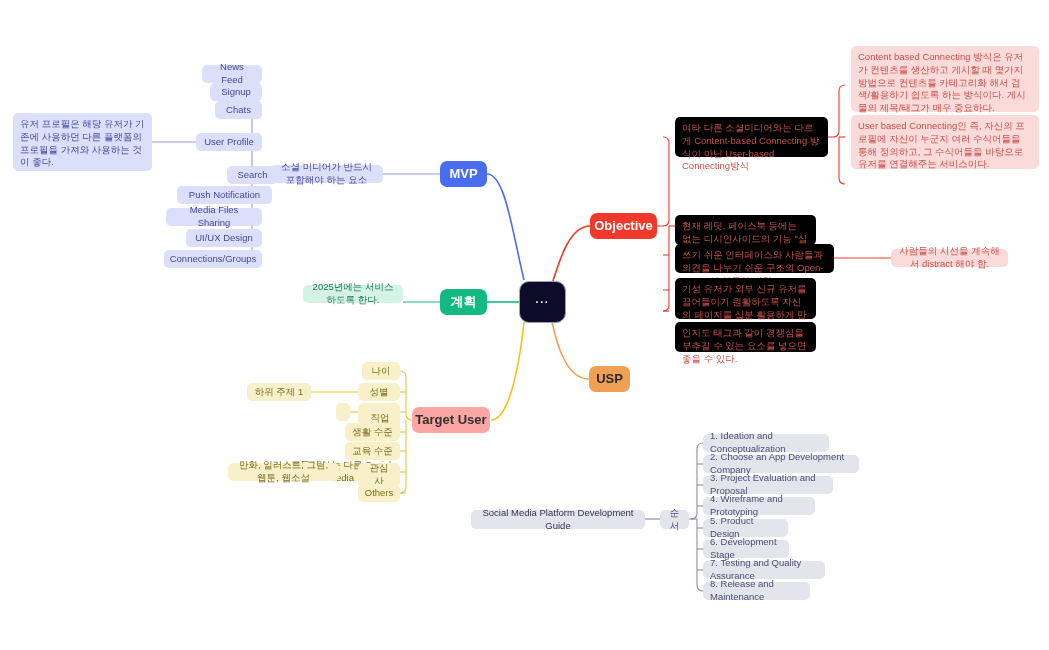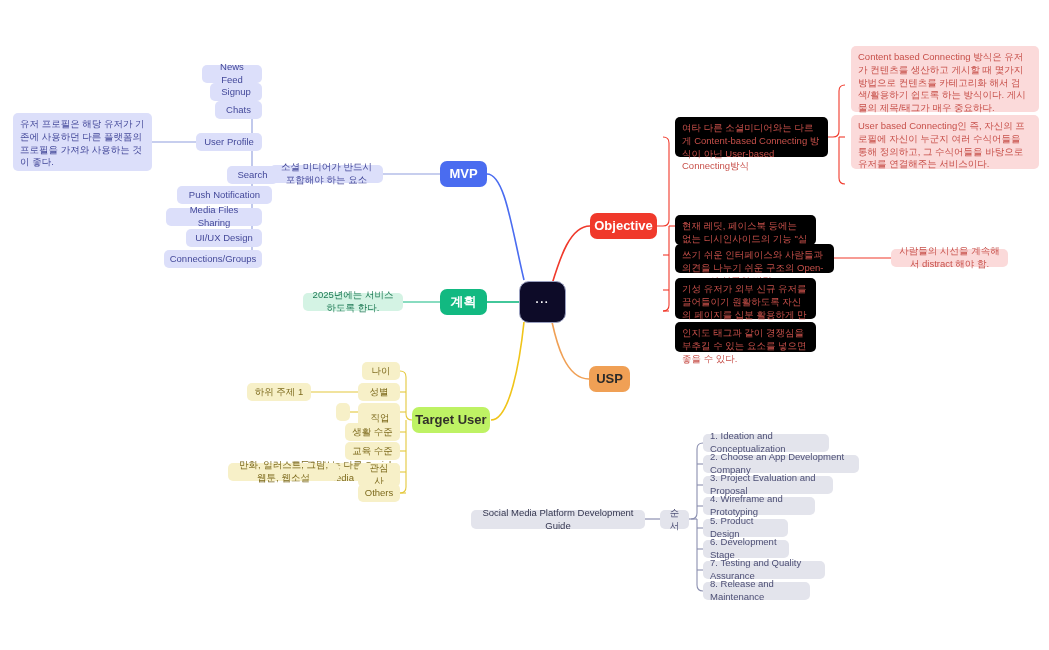--- a/index.html
+++ b/index.html
@@ -50,21 +50,21 @@
   .topic {
     justify-content: center;
     font-weight: 700;
     font-size: 13px;
     border-radius: 7px;
   }
   .topic-mvp  { background: #4a6cf0; color: #ffffff; }
   .topic-plan { background: #12b981; color: #ffffff; }
   .topic-obj  { background: #f0392b; color: #ffffff; }
   .topic-usp  { background: #f0a055; color: #2a2a2a; }
-  .topic-tu   { background: #bef264; color: #32302a; }
+  .topic-tu   { background: #fca5a5; color: #32302a; }
 
   
   .sub {
     font-size: 9.5px;
     border-radius: 5px;
     padding: 3px 7px;
   }
   .blue-sub   { background: #dcdffa; color: #44499a; }
   .blue-note  { background: #dcdffa; color: #44499a; }
   .green-sub  { background: #d4f3e4; color: #1e7a55; }
@@ -187,21 +187,21 @@
     <span>Connections/Groups</span>
   </div>
 
   <div class="node blue-note sub ta-left align-top" style="left:13px; top:113px; width:139px; height:58px; padding:5px 7px;">
     <span>유저 프로필은 해당 유저가 기존에 사용하던 다른 플랫폼의 프로필을 가져와 사용하는 것이 좋다.</span>
   </div>
 
   <div class="node topic topic-plan" style="left:440px; top:289px; width:47px; height:26px;">
     <span>계획</span>
   </div>
-  <div class="node green-sub sub ta-center" style="left:303px; top:293px; width:100px; height:18px;">
+  <div class="node green-sub sub ta-center" style="left:303px; top:285px; width:100px; height:18px;">
     <span>2025년에는 서비스하도록 한다.</span>
   </div>
 
   <div class="node topic topic-obj" style="left:590px; top:213px; width:67px; height:26px;">
     <span>Objective</span>
   </div>
 
   <div class="node red-sub sub ta-left align-top" style="left:675px; top:117px; width:153px; height:40px; padding:5px 7px;">
     <span>여타 다른 소셜미디어와는 다르게 Content-based Connecting 방식이 아닌 User-based Connecting방식</span>
   </div>

